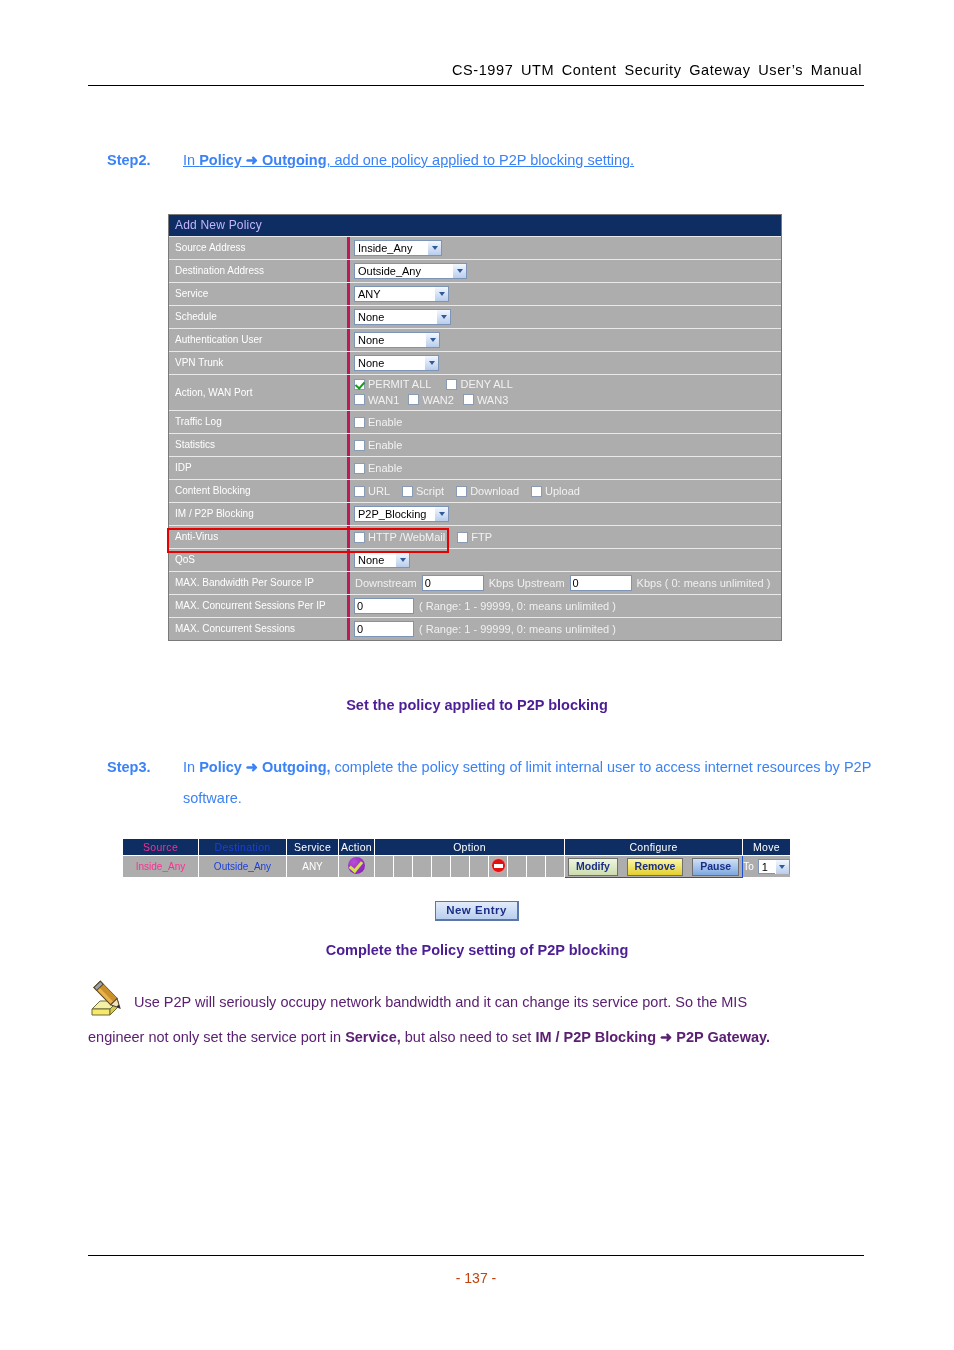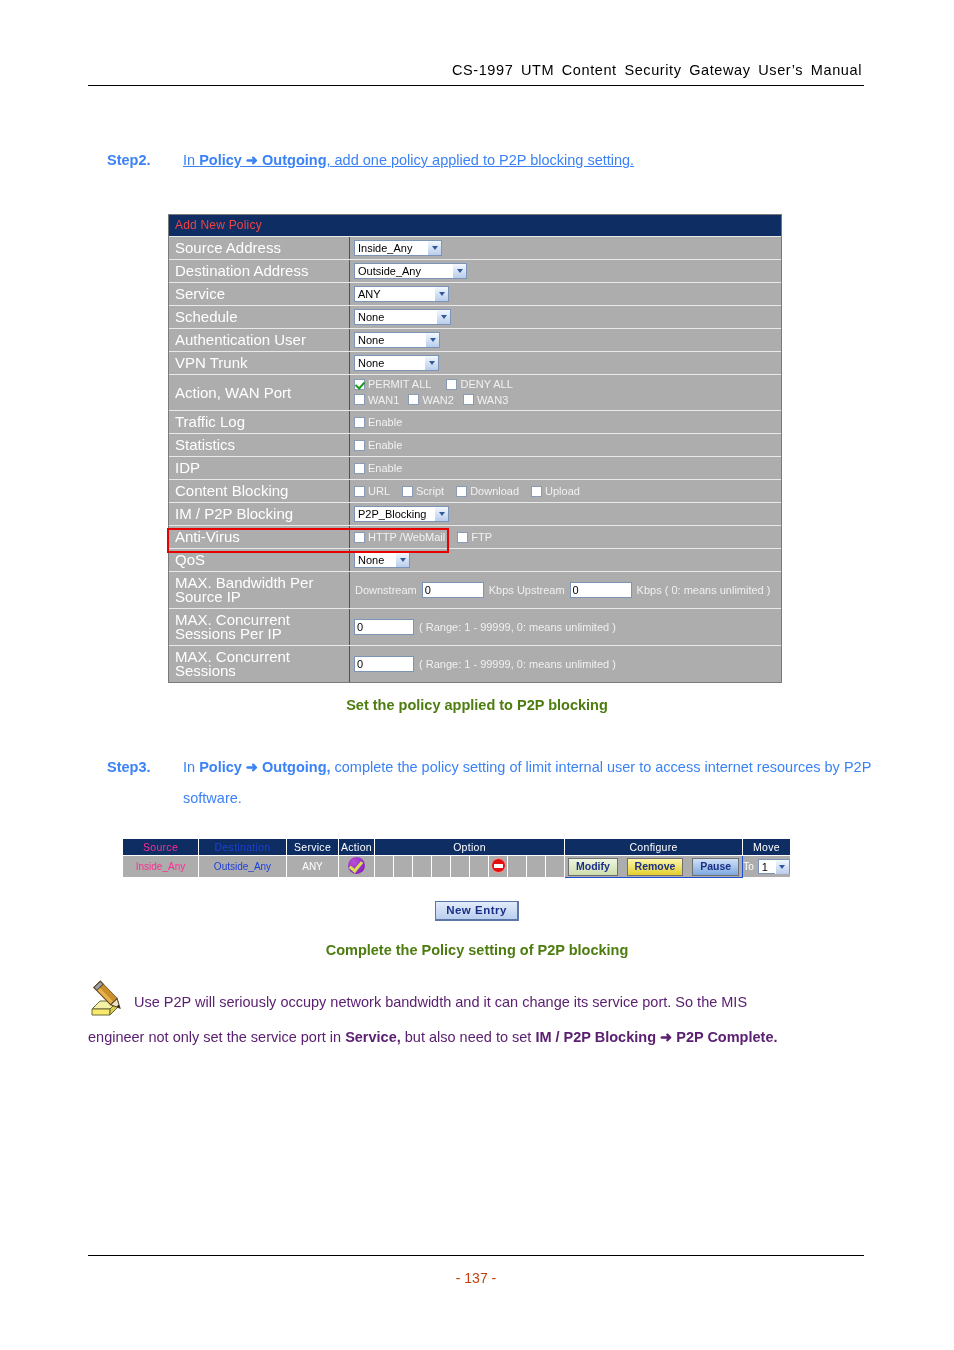--- a/index.html
+++ b/index.html
@@ -49,58 +49,58 @@
   #step3 .step-label { position:absolute; left:0; top:0; }
   #step3 .step-body  { margin-left:76px; }
 
   
   .caption {
     position:absolute;
     width:100%;
     text-align:center;
     font-weight:bold;
     font-size:14.5px;
-    color:#4d7c0f;
+    color:#4c1d95;
   }
   #caption1 { left:0; top:697px; }
   #caption2 { left:0; top:942px; }
 
   
   #policy-form {
     position:absolute;
     left:168px; top:214px;
     width:614px;
     border:1px solid #7a7a7a;
     background:#adadad;
     font-size:11px;
   }
   .pf-header {
     background:#0d2d63;
-    color:#ef4444;
+    color:#c4b5fd;
     font-size:12px;
     padding:3px 6px 4px 6px;
     letter-spacing:0.2px;
   }
   .pf-row {
     display:flex;
     align-items:stretch;
     border-top:1px solid #e9e9e9;
     background:#adadad;
     min-height:21px;
   }
   .pf-label {
     width:181px;
     flex:0 0 181px;
     color:#ffffff;
     padding:4px 0 4px 6px;
-    border-right:1px solid #be185d;
+    border-right:3px solid #be185d;
     line-height:14px;
     display:flex;
     align-items:center;
-    font-size:15px;
+    font-size:10px;
   }
   .pf-val {
     flex:1;
     padding:3px 0 3px 4px;
     display:flex;
     align-items:center;
     flex-wrap:wrap;
     color:#efefef;
     font-size:11px;
   }
@@ -617,19 +617,19 @@
     <polygon points="22,30 30,22 30,28 22,36" fill="#d9c94a" stroke="#6b6b3a" stroke-width="1"></polygon>
     <g transform="rotate(-44 22 18)">
       <rect x="17" y="0" width="9" height="24" fill="#e8b34a" stroke="#5a4520" stroke-width="1"></rect>
       <rect x="21" y="0" width="5" height="24" fill="#c98f2c" stroke="none"></rect>
       <polygon points="17,24 26,24 21.5,33" fill="#f3e2c2" stroke="#5a4520" stroke-width="1"></polygon>
       <polygon points="19.8,29.5 23.2,29.5 21.5,33" fill="#2b2b2b"></polygon>
       <rect x="17" y="0" width="9" height="4" fill="#9aa3ad" stroke="#5a4520" stroke-width="1"></rect>
     </g>
   </svg>
   <span class="note-first-line note-text">Use P2P will seriously occupy network bandwidth and it can change its service port. So the MIS</span>
-  <span class="note-second-line note-text"><span>engineer not only set the service port in </span><span class="b">Service,</span><span> but also need to set </span><span class="b">IM / P2P Blocking</span><span class="b"> ➜ </span><span class="b">P2P Complete.</span></span>
+  <span class="note-second-line note-text"><span>engineer not only set the service port in </span><span class="b">Service,</span><span> but also need to set </span><span class="b">IM / P2P Blocking</span><span class="b"> ➜ </span><span class="b">P2P Gateway.</span></span>
 </div>
 
 <div id="page-footer">
   <div class="ftr-rule"></div>
   <div class="ftr-num">- 137 -</div>
 </div>
 
 </body></html>

